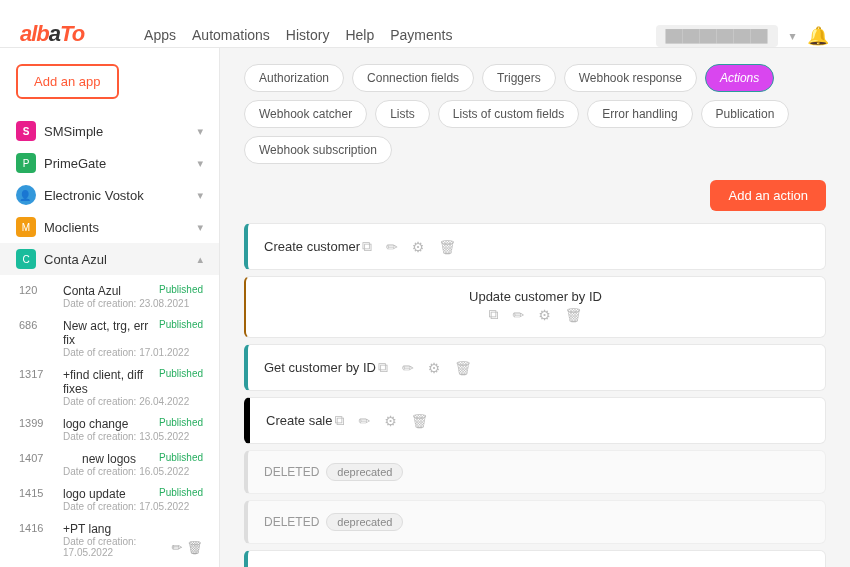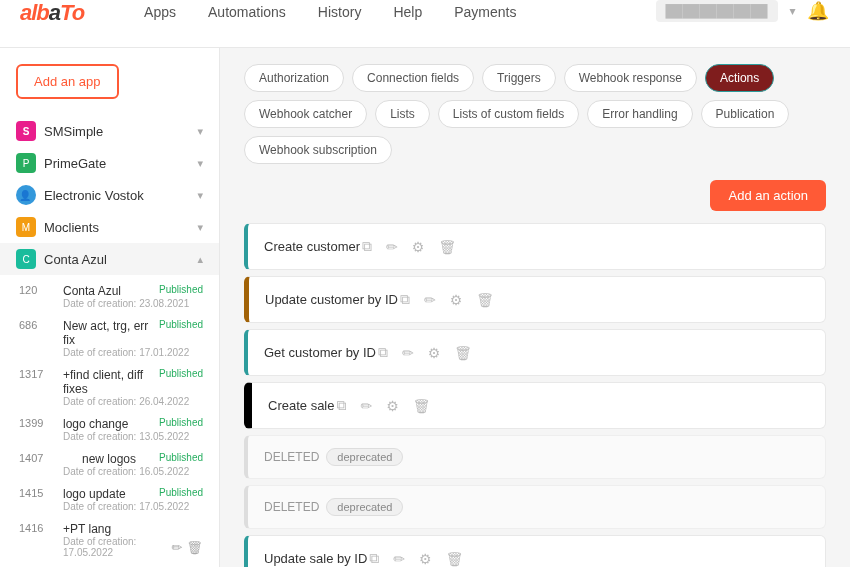--- a/index.html
+++ b/index.html
@@ -1,22 +1,22 @@
 <!DOCTYPE html>
 <html><head>
   <meta charset="utf-8">
   <style>
     * { box-sizing: border-box; margin: 0; padding: 0; }
     body { font-family: -apple-system, BlinkMacSystemFont, 'Segoe UI', Arial, sans-serif; background: #f5f5f5; font-size: 13px; color: #333; }
 
     
-    .header { background: #fff; height: 48px; display: flex; align-items: flex-start; padding: 0 20px; border-bottom: 1px solid #e8e8e8; position: fixed; top: 0; left: 0; right: 0; z-index: 100; }
+    .header { background: #fff; height: 48px; display: flex; align-items: flex-end; padding: 0 20px; border-bottom: 1px solid #e8e8e8; position: fixed; top: 0; left: 0; right: 0; z-index: 100; }
     .logo { font-size: 22px; font-weight: 700; color: #ff5a36; margin-right: 60px; font-style: italic; letter-spacing: -1px; }
     .logo span { color: #333; }
-    .nav { display: flex; gap: 32px; flex: 1; }
+    .nav { display: flex; gap: 16px; flex: 1; }
     .nav-item { font-size: 14px; color: #555; text-decoration: none; cursor: pointer; padding: 4px 0; }
     .header-right { display: flex; align-items: center; gap: 12px; margin-left: auto; }
     .user-email { font-size: 12px; color: #999; background: #f0f0f0; padding: 4px 8px; border-radius: 4px; }
     .bell-icon { font-size: 18px; color: #777; cursor: pointer; }
 
     
     .main-layout { display: flex; padding-top: 48px; min-height: 567px; }
 
     
     .sidebar { width: 220px; background: #fff; border-right: 1px solid #e8e8e8; padding: 16px 0; min-height: calc(567px - 48px); flex-shrink: 0; }
@@ -32,21 +32,21 @@
     .sidebar-sub-item .name { font-size: 12px; color: #333; flex: 1; }
     .sidebar-sub-item .status { font-size: 10px; color: #27ae60; flex-shrink: 0; }
     .sidebar-sub-item .date { font-size: 10px; color: #aaa; }
     .sidebar-sub-item .actions-icons { display: flex; gap: 4px; }
     .icon-btn { background: none; border: none; cursor: pointer; color: #aaa; font-size: 13px; padding: 0; }
 
     
     .content { flex: 1; padding: 16px 24px; }
     .tabs { display: flex; flex-wrap: wrap; gap: 8px; margin-bottom: 16px; }
     .tab-btn { padding: 6px 14px; border-radius: 20px; border: 1px solid #ddd; background: #fff; font-size: 12px; color: #555; cursor: pointer; }
-    .tab-btn.active { background: #7f1d1d; color: #fff; border-color: #2d9c9c; }
+    .tab-btn.active { background: #d946ef; color: #fff; border-color: #2d9c9c; font-style: italic; }
     .content-toolbar { display: flex; justify-content: flex-end; margin-bottom: 12px; }
     .add-action-btn { background: #ff5a36; color: #fff; border: none; padding: 8px 18px; border-radius: 6px; font-size: 13px; cursor: pointer; font-weight: 500; }
 
     
     .actions-list { display: flex; flex-direction: column; gap: 6px; }
     .action-row { background: #fff; border: 1px solid #e8e8e8; border-radius: 6px; padding: 12px 16px; display: flex; align-items: center; justify-content: flex-start; }
     .action-row.deleted { background: #fafafa; border-color: #eee; }
     .action-name { font-size: 13px; font-weight: 500; color: #333; }
     .action-row-icons { display: flex; gap: 10px; align-items: center; }
     .action-icon-btn { background: none; border: none; cursor: pointer; color: #bbb; font-size: 14px; padding: 2px; }
@@ -231,41 +231,41 @@
       <div class="action-row" style="border-left: 4px solid #2d9c9c;">
         <span class="action-name">Create customer</span>
         <div class="action-row-icons">
           <button class="action-icon-btn">⧉</button>
           <button class="action-icon-btn">✏</button>
           <button class="action-icon-btn">⚙</button>
           <button class="action-icon-btn">🗑</button>
         </div>
       </div>
 
-      <div class="action-row" style="border-left: 5px solid #a16207;">
+      <div class="action-row" style="border-left: 2px solid #a16207; flex-direction: column;">
         <span class="action-name">Update customer by ID</span>
         <div class="action-row-icons">
           <button class="action-icon-btn">⧉</button>
           <button class="action-icon-btn">✏</button>
           <button class="action-icon-btn">⚙</button>
           <button class="action-icon-btn">🗑</button>
         </div>
       </div>
 
       <div class="action-row" style="border-left: 4px solid #2d9c9c;">
         <span class="action-name">Get customer by ID</span>
         <div class="action-row-icons">
           <button class="action-icon-btn">⧉</button>
           <button class="action-icon-btn">✏</button>
           <button class="action-icon-btn">⚙</button>
           <button class="action-icon-btn">🗑</button>
         </div>
       </div>
 
-      <div class="action-row" style="border-left: 8px solid #000000;">
+      <div class="action-row" style="border-left: 6px solid #000000;">
         <span class="action-name">Create sale</span>
         <div class="action-row-icons">
           <button class="action-icon-btn">⧉</button>
           <button class="action-icon-btn">✏</button>
           <button class="action-icon-btn">⚙</button>
           <button class="action-icon-btn">🗑</button>
         </div>
       </div>
 
       <div class="action-row deleted" style="border-left: 4px solid #ddd;">

